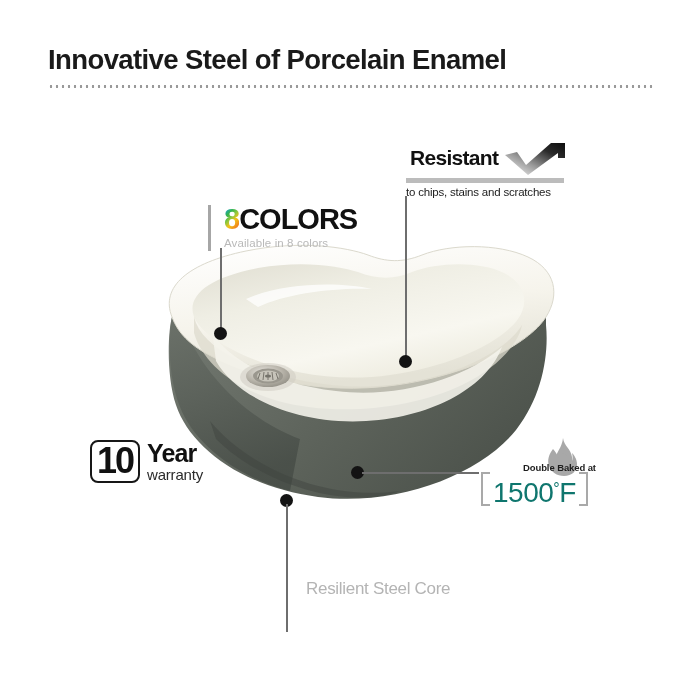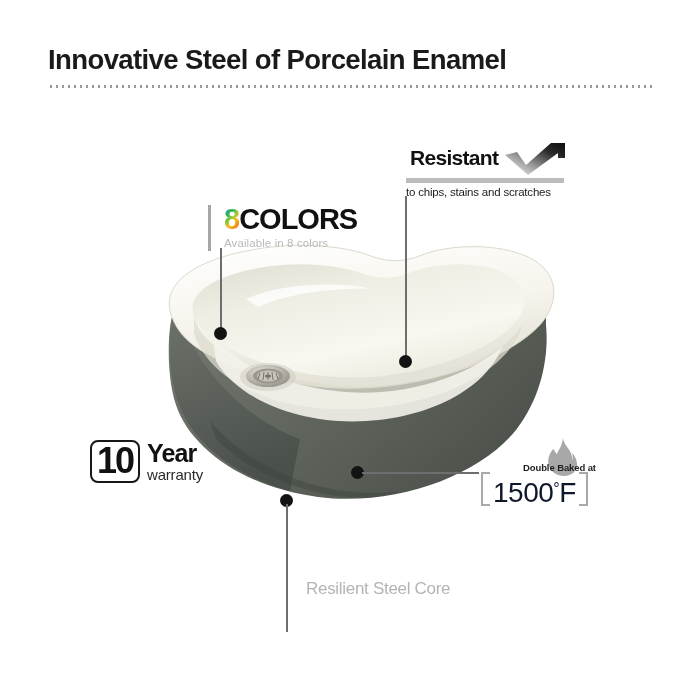--- a/index.html
+++ b/index.html
@@ -221,21 +221,21 @@
   .temp-bracket {
     width: 7px;
     border-top: 2px solid #a9a9a9;
     border-bottom: 2px solid #a9a9a9;
   }
   .temp-bracket.left  { border-left: 2px solid #a9a9a9; }
   .temp-bracket.right { border-right: 2px solid #a9a9a9; }
   #temp-value {
     font-size: 28px;
     letter-spacing: -0.5px;
-    color: #0f172a;
+    color: #0f766e;
     line-height: 34px;
     padding: 0 3px;
     white-space: nowrap;
   }
   #temp-deg { font-size: 16px; vertical-align: 8px; }
 
   
   #steelcore-callout {
     position: absolute;
     left: 306px;

